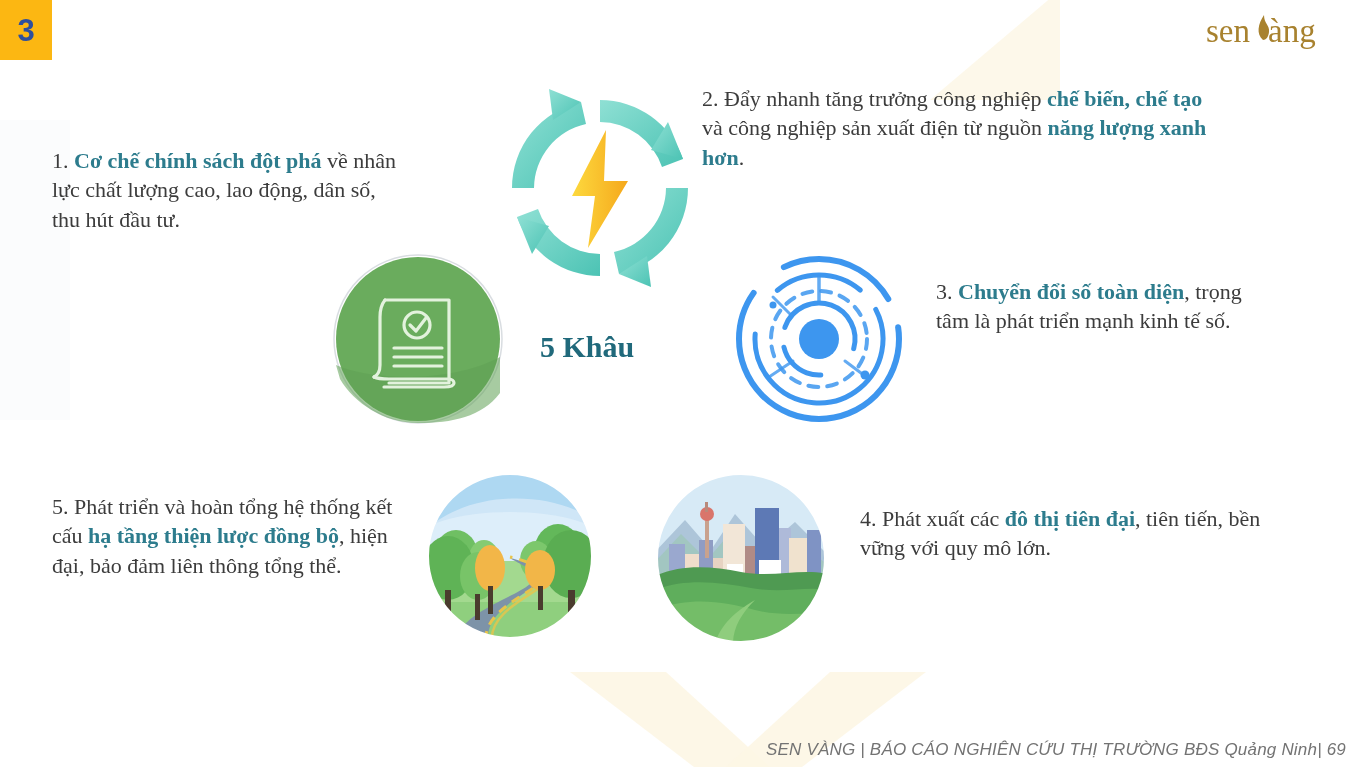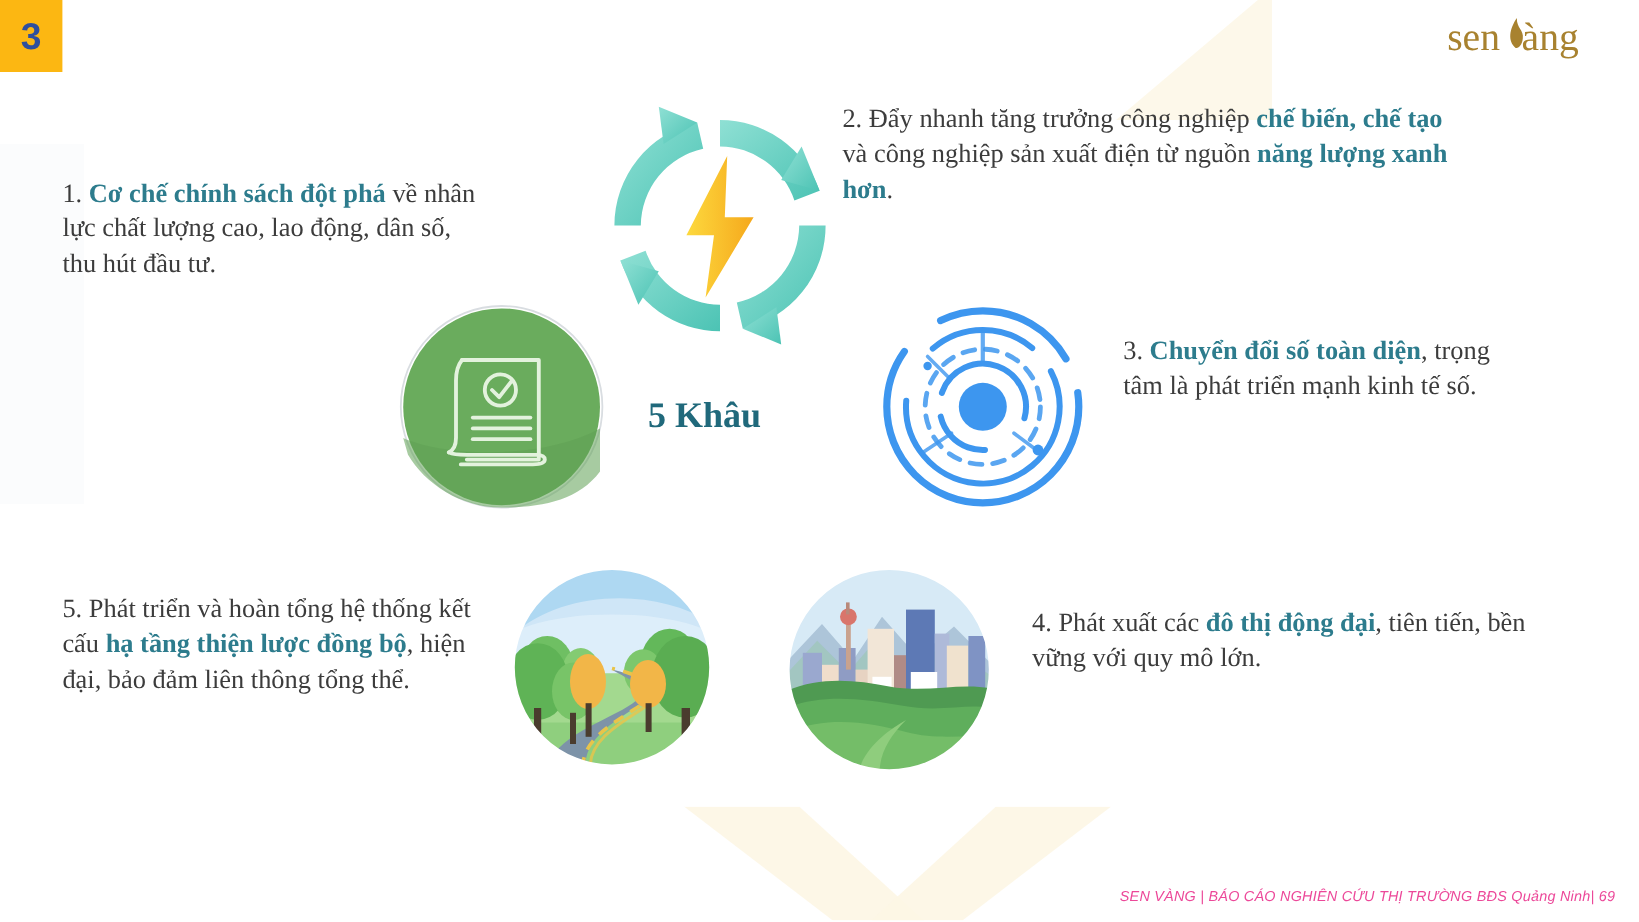--- a/index.html
+++ b/index.html
@@ -151,22 +151,22 @@
 
   
   .footer {
     position: absolute;
     top: 740px;
     left: 0;
     width: 1346px;
     text-align: right;
     font-family: "Liberation Sans", sans-serif;
     font-style: italic;
-    font-size: 12px;
-    color: #ec4899;
+    font-size: 17px;
+    color: #737373;
     letter-spacing: .2px;
     z-index: 5;
   }
 </style>
 </head>
 <body>
 
 <div class="wm wm-left-edge"></div>
 <div class="wm wm-top-right"></div>
 <div class="wm wm-bottom-left"></div>
@@ -320,20 +320,20 @@
       <path d="M0 138 C36 124 70 130 100 138 C126 145 150 140 172 142 L172 172 L0 172 Z" fill="#74bd68"></path>
       <path d="M60 172 C66 150 86 136 100 128 C86 142 78 156 78 172 Z" fill="#8fcd7d"></path>
     </g>
     <circle cx="86" cy="86" r="84" fill="none" stroke="#ffffff" stroke-width="2"></circle>
   </svg>
 </div>
 
 <div class="txt" id="t1"><span class="num">1.</span><span class="hl"> Cơ chế chính sách đột phá</span><span> về nhân lực chất lượng cao, lao động, dân số, thu hút đầu tư.</span></div>
 <div class="txt" id="t2"><span class="num">2.</span><span> Đẩy nhanh tăng trưởng công nghiệp </span><span class="hl">chế biến, chế tạo</span><span> và công nghiệp sản xuất điện từ nguồn </span><span class="hl">năng lượng xanh hơn</span><span>.</span></div>
 <div class="txt" id="t3"><span class="num">3.</span><span class="hl"> Chuyển đổi số toàn diện</span><span>, trọng tâm là phát triển mạnh kinh tế số.</span></div>
-<div class="txt" id="t4"><span class="num">4.</span><span> Phát xuất các </span><span class="hl">đô thị động đại</span><span>, tiên tiến, bền vững với quy mô lớn.</span></div>
+<div class="txt" id="t4"><span class="num">4.</span><span> Phát xuất các </span><span class="hl">đô thị tiên đại</span><span>, tiên tiến, bền vững với quy mô lớn.</span></div>
 <div class="txt" id="t5"><span class="num">5.</span><span> Phát triển và hoàn tổng hệ thống kết cấu </span><span class="hl">hạ tầng thiện lược đồng bộ</span><span>, hiện đại, bảo đảm liên thông tổng thể.</span></div>
 
 <div class="center-label">
   <div>5 Khâu</div>
 </div>
 
 <div class="footer">SEN VÀNG | BÁO CÁO NGHIÊN CỨU THỊ TRƯỜNG BĐS Quảng Ninh| 69</div>
 
 </body></html>

